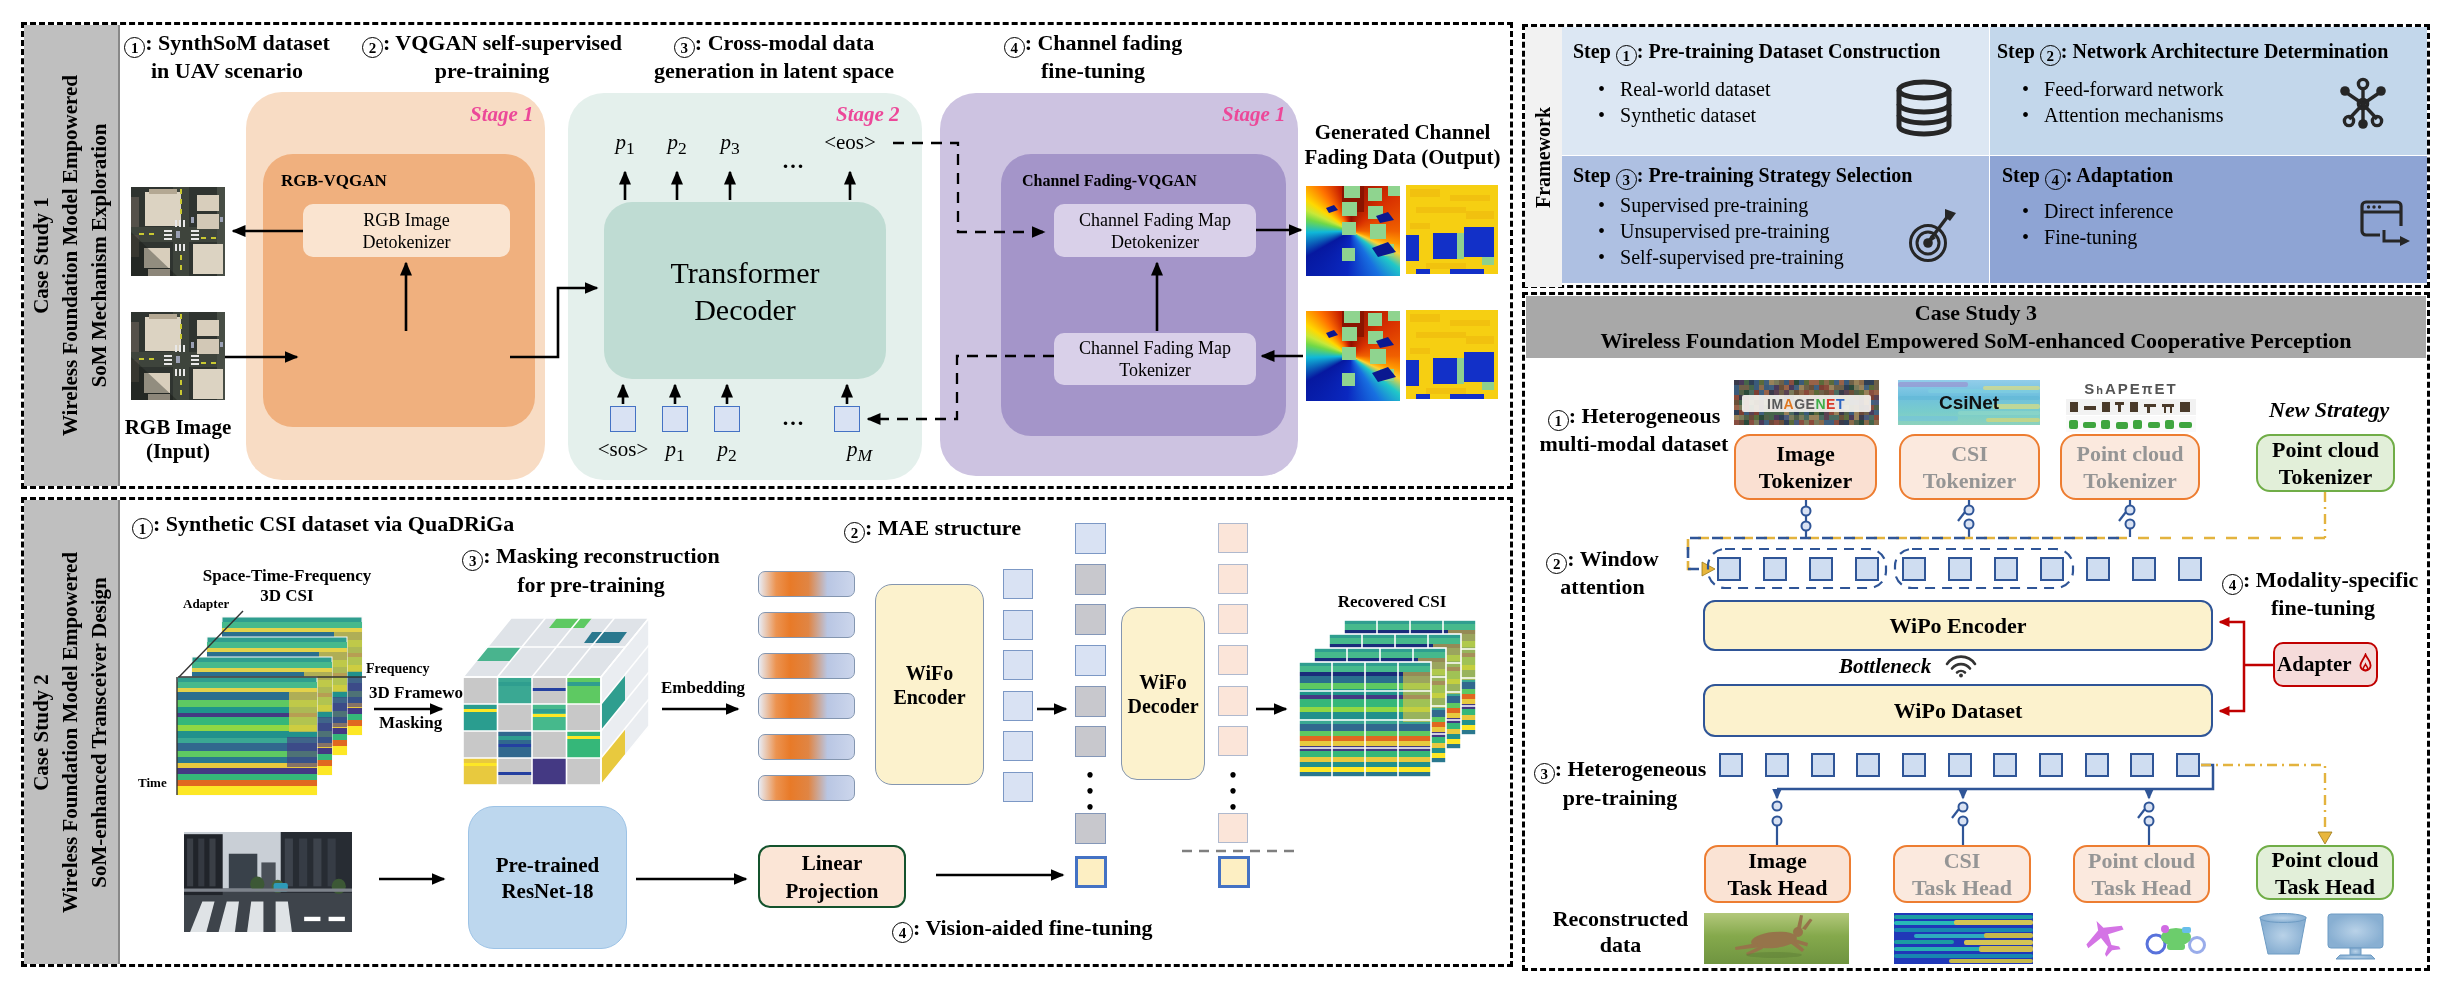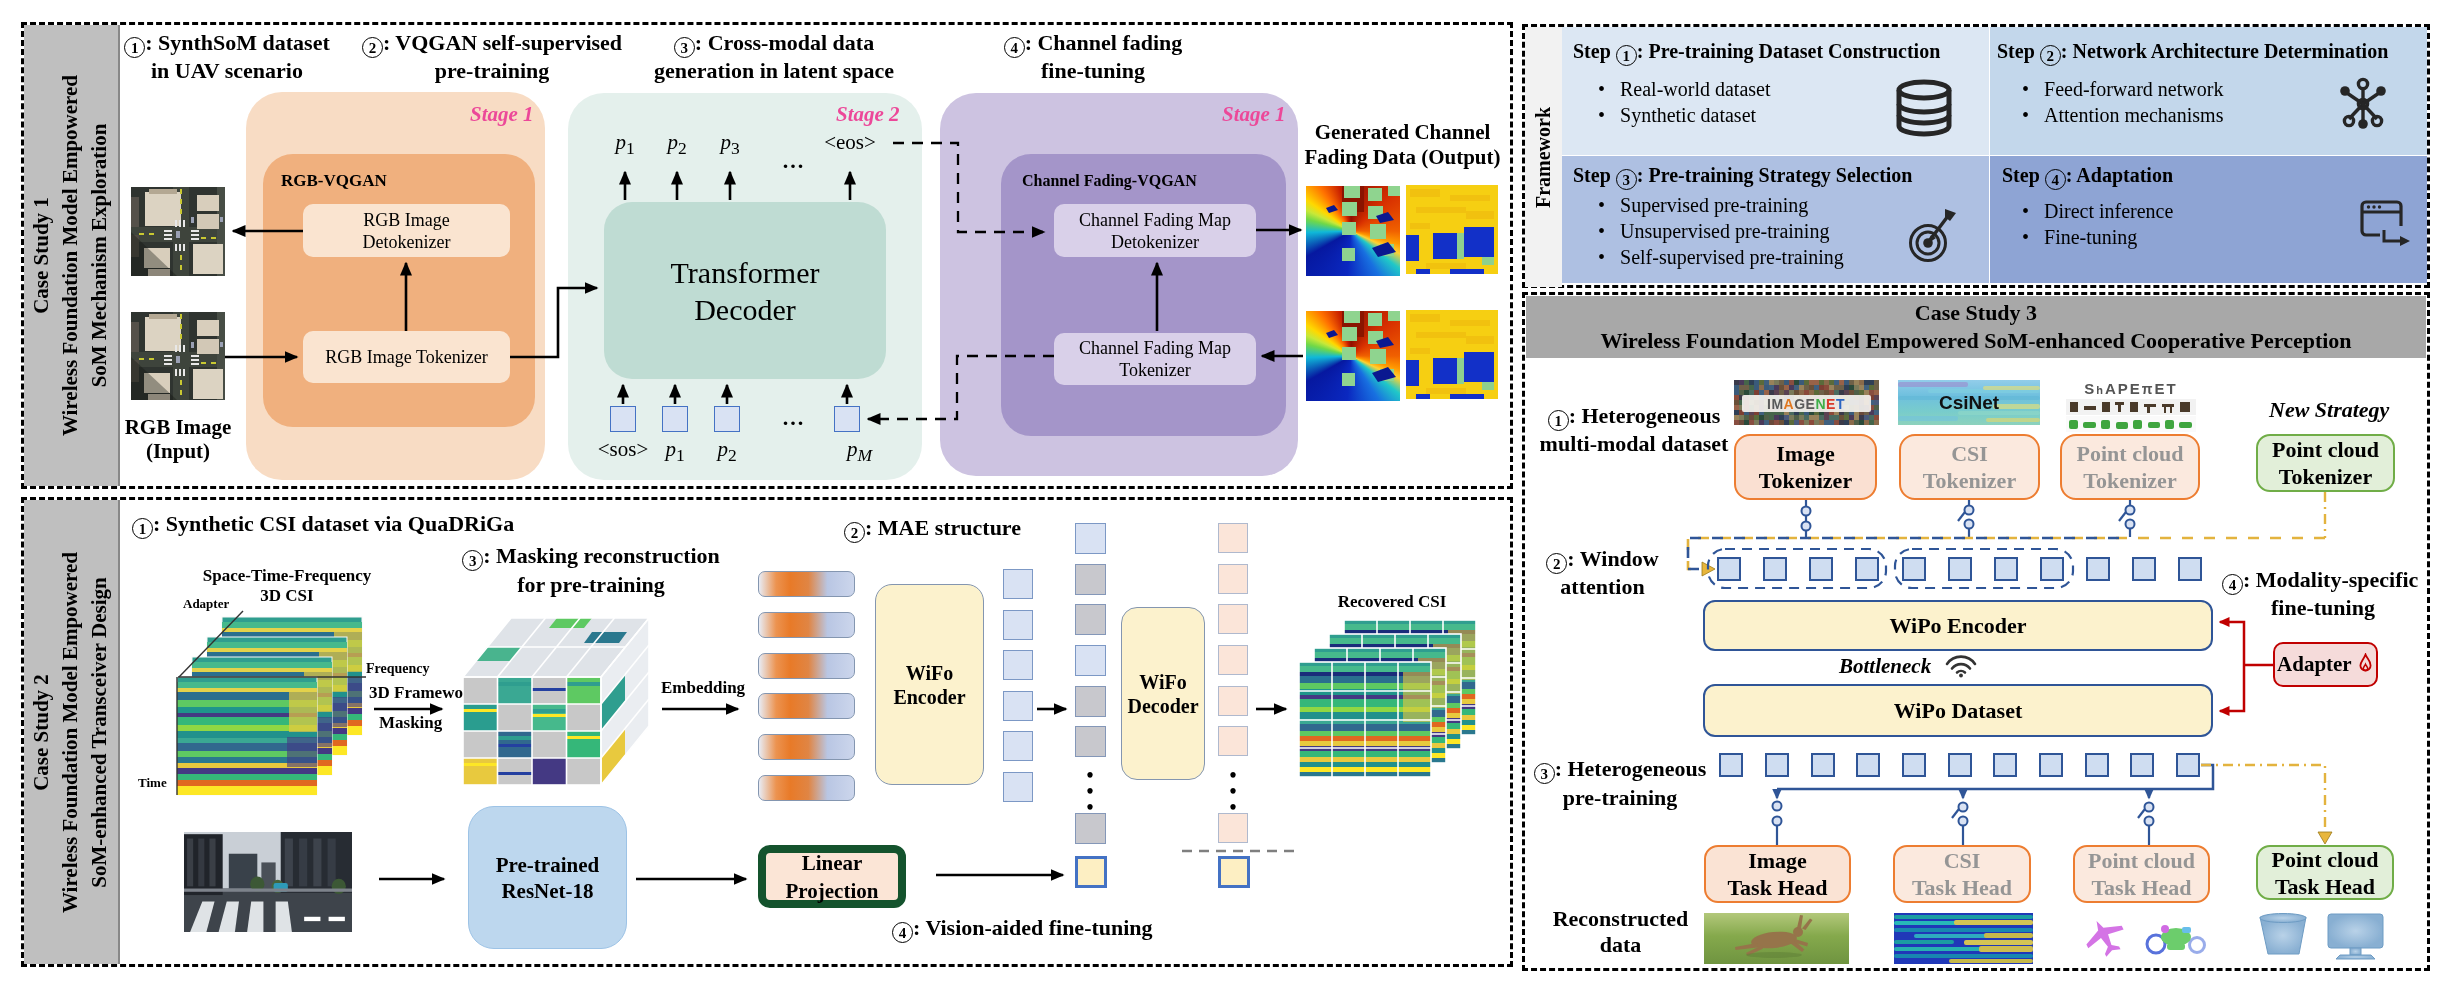--- a/index.html
+++ b/index.html
@@ -33,21 +33,20 @@
 <div class="hd" style="left:118px;top:30px;width:218px;"><span class="cn">1</span>: SynthSoM dataset<br>in UAV scenario</div>
 <div class="hd" style="left:358px;top:30px;width:268px;"><span class="cn">2</span>: VQGAN self-supervised<br>pre-training</div>
 <div class="hd" style="left:645px;top:30px;width:258px;"><span class="cn">3</span>: Cross-modal data<br>generation in latent space</div>
 <div class="hd" style="left:968px;top:30px;width:250px;"><span class="cn">4</span>: Channel fading<br>fine-tuning</div>
 
 <div class="bx" style="left:246px;top:92px;width:299px;height:388px;background:#F8DCC4;border-radius:36px;"></div>
 <div class="stage" style="left:470px;top:102px;">Stage 1</div>
 <div class="bx" style="left:263px;top:154px;width:272px;height:273px;background:#F0B07E;border-radius:30px;"></div>
 <div class="abs" style="left:281px;top:171px;font-weight:bold;font-size:17px;">RGB-VQGAN</div>
 <div class="bx ctr" style="left:303px;top:204px;width:207px;height:53px;background:#FAE4D0;border-radius:10px;font-size:18px;line-height:22px;">RGB Image<br>Detokenizer</div>
-<div class="bx ctr" style="left:303px;top:331px;width:207px;height:52px;background:#FAE4D0;border-radius:10px;font-size:18px;">RGB Image Tokenizer</div>
 
 <div class="abs" id="air1" style="left:131px;top:187px;"><svg width="94" height="89">
 <rect width="94" height="89" fill="#2F3430"></rect>
 <rect x="42" y="0" width="16" height="89" fill="#3E443C"></rect>
 <rect x="0" y="40" width="94" height="15" fill="#3E443C"></rect>
 <rect x="0" y="10" width="8" height="30" fill="#55514a"></rect>
 <rect x="0" y="48" width="8" height="22" fill="#4e4a42"></rect>
 <rect x="86" y="0" width="8" height="89" fill="#474d45"></rect>
 <rect x="14" y="5" width="36" height="34" fill="#DCD3C2"></rect>
 <rect x="18" y="2" width="28" height="5" fill="#b4a893"></rect>
@@ -468,21 +467,21 @@
           <polygon points="66,64 78,64 78,92 62,92"></polygon>
           <polygon points="90,64 102,64 106,92 90,92"></polygon>
         </g>
 <g fill="#fff">
           <rect x="118" y="78" width="16" height="4"></rect>
           <rect x="142" y="78" width="16" height="4"></rect>
         </g>
 <rect x="0" y="52" width="165" height="3" fill="#7d838b"></rect>
 </svg></div>
 <div class="bx ctr" style="left:468px;top:806px;width:159px;height:143px;background:#BDD7EE;border:1px solid #9DC3E6;border-radius:26px;font-weight:bold;font-size:21px;line-height:26px;">Pre-trained<br>ResNet-18</div>
-<div class="bx ctr" style="left:758px;top:845px;width:148px;height:63px;background:#FBE5D6;border:8px solid #14532d;border-radius:12px;font-weight:bold;font-size:21px;line-height:28px;">Linear<br>Projection</div>
+<div class="bx ctr" style="left:758px;top:845px;width:148px;height:63px;background:#FBE5D6;border:2px solid #14532d;border-radius:12px;font-weight:bold;font-size:21px;line-height:28px;">Linear<br>Projection</div>
 <div class="abs" style="left:892px;top:915px;font-weight:bold;font-size:22px;"><span class="cn">4</span>: Vision-aided fine-tuning</div>
 
 <div class="panel" style="left:1522px;top:24px;width:908px;height:264px;"></div>
 <div class="abs" style="left:1525px;top:27px;width:37px;height:260px;background:#F2F2F2;display:flex;align-items:center;justify-content:center;">
   <div class="vtxt" style="font-size:20px;">Framework</div>
 </div>
 <div class="abs" style="left:1562px;top:27px;width:427px;height:128px;background:#DCE7F3;"></div>
 <div class="abs" style="left:1990px;top:27px;width:437px;height:128px;background:#C3D7EB;"></div>
 <div class="abs" style="left:1562px;top:156px;width:427px;height:127px;background:#AEC0E2;"></div>
 <div class="abs" style="left:1990px;top:156px;width:437px;height:127px;background:#8EA4D4;"></div>

